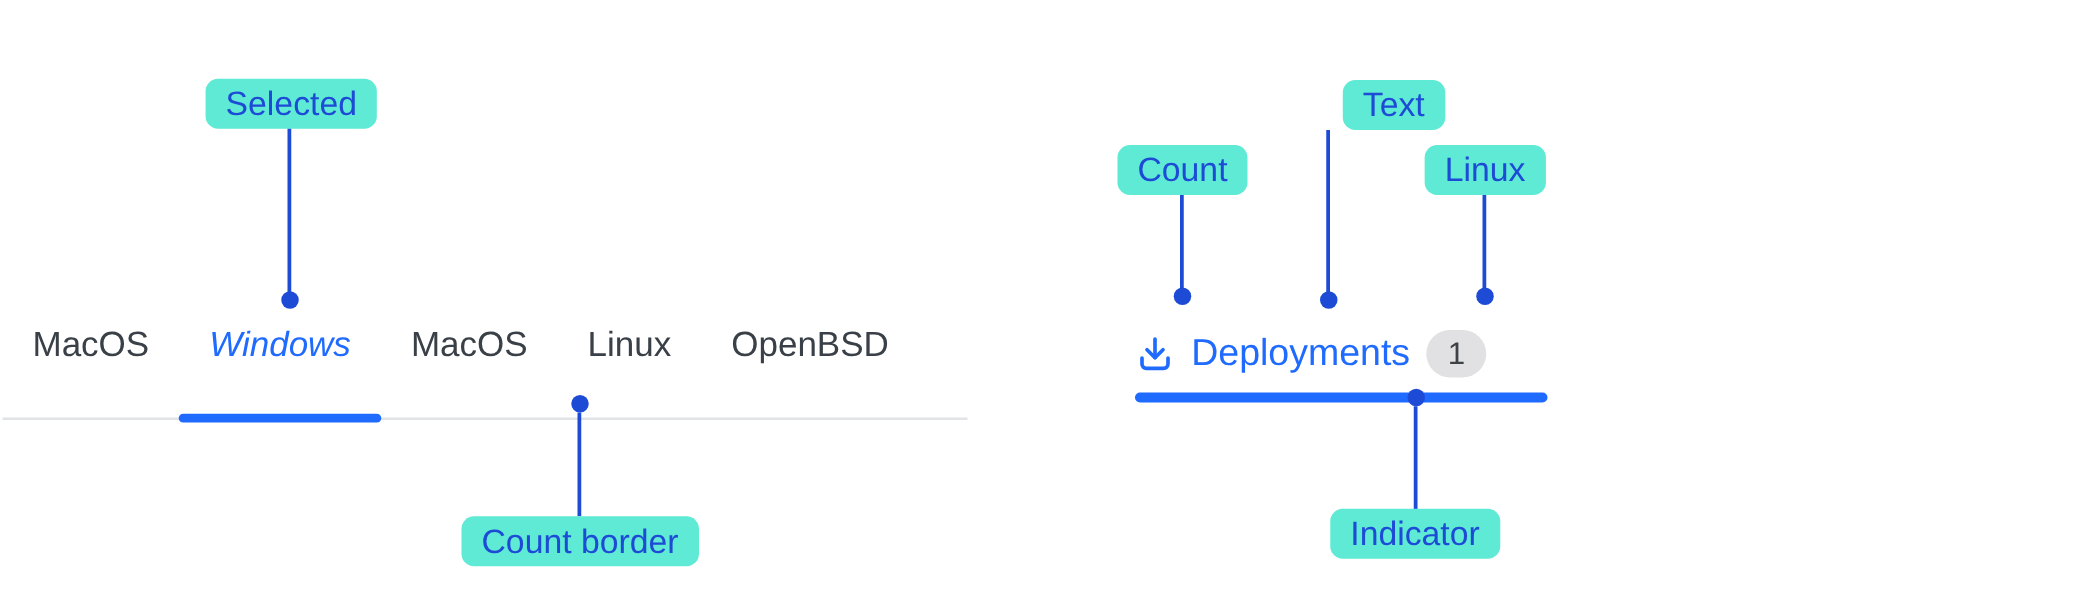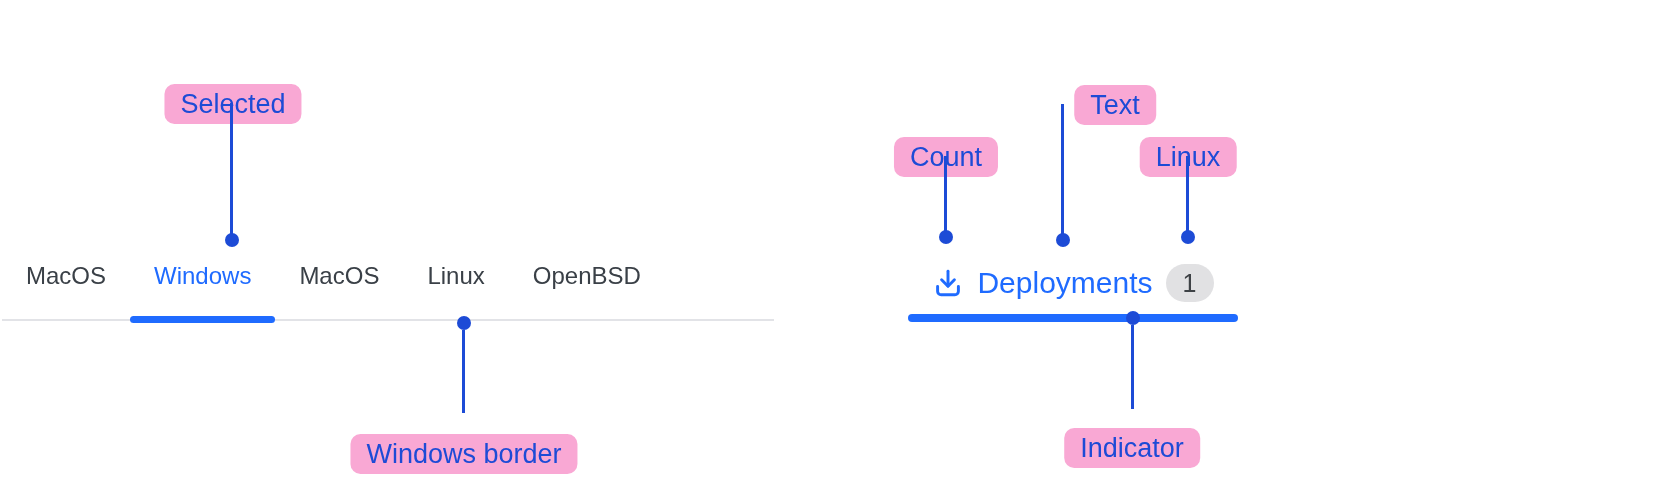--- a/index.html
+++ b/index.html
@@ -8,53 +8,53 @@
     position:relative; width:1672px; height:486px; background:#ffffff;
     font-family:"Liberation Sans", sans-serif; overflow:hidden;
   }
 
   
   .tabs-left {
     position:absolute; left:2px; top:259px; width:772px;
     display:flex; border-bottom:2px solid #e2e3e7;
   }
   .tab {
-    position:relative; padding:0 24px 26px 24px;
-    font-size:24px; line-height:34px; color:#3a4047; white-space:nowrap;
+    position:relative; padding:0 24px 41px 24px;
+    font-size:28px; line-height:34px; color:#3a4047; white-space:nowrap;
     cursor:pointer;
   }
-  .tab.active { color:#1f6bff; }
+  .tab.active { color:#1f6bff;font-style:italic; }
   .tab .underline {
     position:absolute; left:0; right:0; bottom:-4px; height:7px;
     border-radius:4px; background:#1f6bff;
   }
 
   
   .tab-deploy {
     position:absolute; left:908px; top:253px; width:330px; height:60px;
-    display:flex; align-items:center; justify-content:center; gap:13px;
+    display:flex; align-items:center; gap:13px;
     cursor:pointer;
   }
   .deploy-label { color:#1f6bff; font-size:30px; line-height:60px; white-space:nowrap; }
   .dl-icon { display:inline-flex; width:32px; height:32px; }
   .count-badge {
     display:inline-flex; align-items:center; justify-content:center;
     min-width:48px; height:38px; padding:0 10px; border-radius:19px;
     background:#e1e1e3; color:#3e4246; font-size:25px;
   }
   .indicator {
     position:absolute; left:0; right:0; bottom:-9px; height:8px;
     border-radius:4px; background:#1f6bff;
   }
 
   
   .pill {
     position:absolute; transform:translateX(-50%);
     height:40px; line-height:40px; padding:0 16px; border-radius:10px;
-    background:#f9a8d4; color:#1d4bd6; font-size:27px; white-space:nowrap;margin-top:21px;
+    background:#5eead4; color:#1d4bd6; font-size:27px; white-space:nowrap;
   }
   .cline { position:absolute; width:3px; background:#1d4bd6; }
   .cdot  { position:absolute; width:14px; height:14px; border-radius:50%; background:#1d4bd6; }
 </style>
 </head>
 <body>
 
 <div class="canvas">
 
   <div class="tabs-left">
@@ -88,21 +88,21 @@
     <span class="count-badge">1</span>
     <span class="indicator"></span>
   </div>
 
   <span class="pill" style="left:233px; top:63px;">Selected</span>
   <span class="cline" style="left:230px; top:103px; height:137px;"></span>
   <span class="cdot" style="left:225px; top:233px;"></span>
 
   <span class="cdot" style="left:457px; top:316px;"></span>
   <span class="cline" style="left:462px; top:330px; height:83px;"></span>
-  <span class="pill" style="left:464px; top:413px;">Windows border</span>
+  <span class="pill" style="left:464px; top:413px;">Count border</span>
 
   <span class="pill" style="left:946px; top:116px;">Count</span>
   <span class="cline" style="left:944px; top:156px; height:81px;"></span>
   <span class="cdot" style="left:939px; top:230px;"></span>
 
   <span class="pill" style="left:1115px; top:64px;">Text</span>
   <span class="cline" style="left:1061px; top:104px; height:136px;"></span>
   <span class="cdot" style="left:1056px; top:233px;"></span>
 
   <span class="pill" style="left:1188px; top:116px;">Linux</span>

